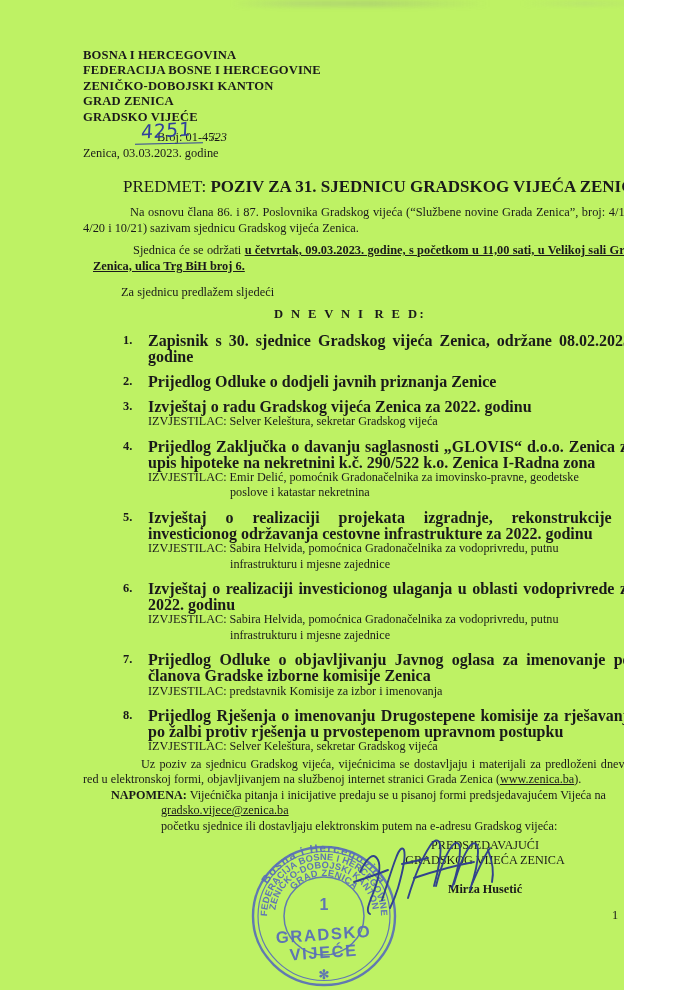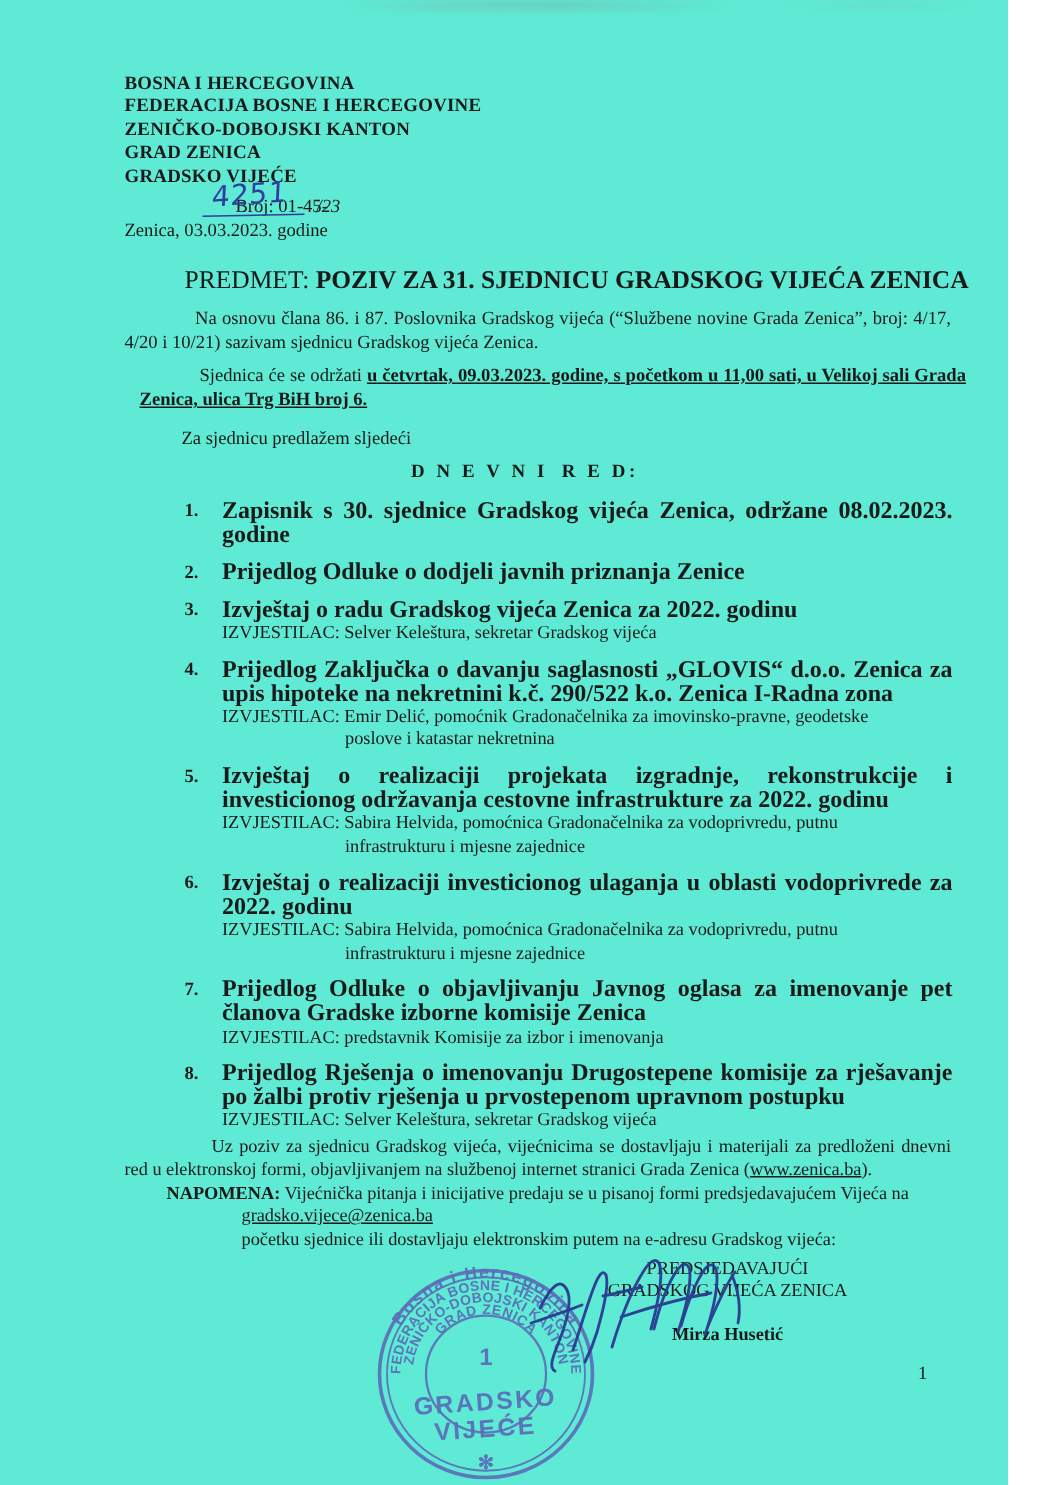--- a/index.html
+++ b/index.html
@@ -2,23 +2,23 @@
 <html><head>
 <meta charset="utf-8">
 <style>
   html, body {
     margin: 0;
     padding: 0;
     background: #ffffff;
   }
   .page {
     position: relative;
-    width: 672px;
+    width: 624px;
     height: 990px;
-    background: #5eead4;
+    background: #bef264;
     overflow: hidden;
     font-family: "Liberation Serif", "DejaVu Serif", serif;
     color: #1a1a1a;
   }
   
   .scan-smudge {
     position: absolute;
     top: 0px;
     left: 230px;
     width: 260px;

